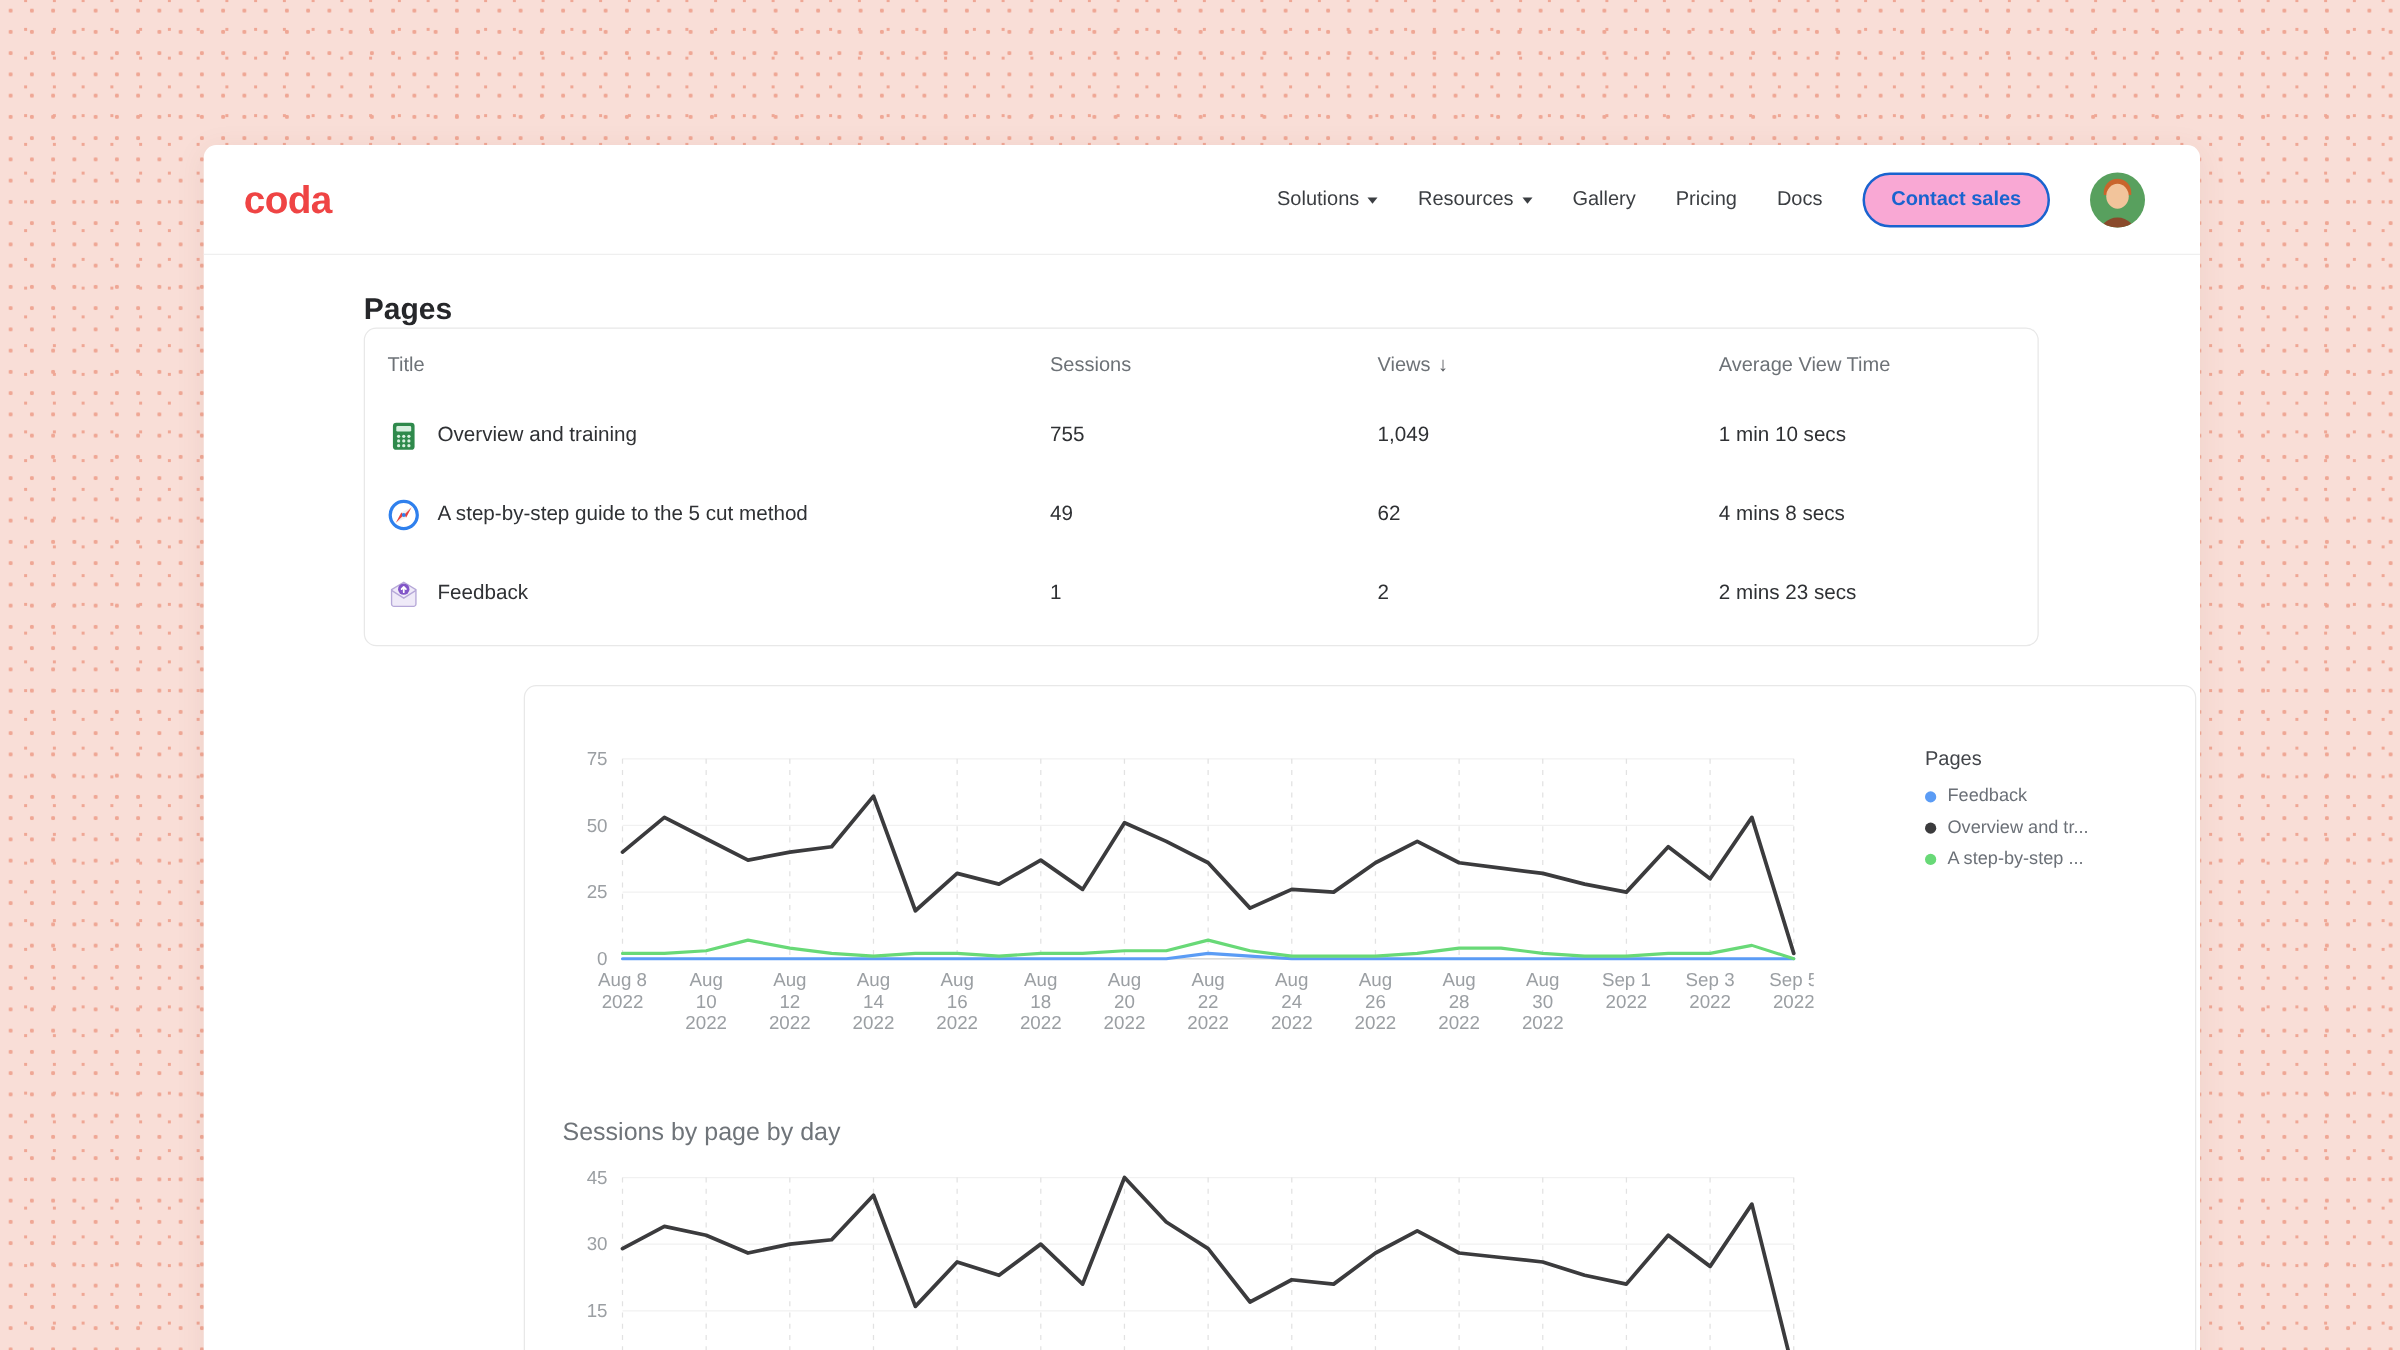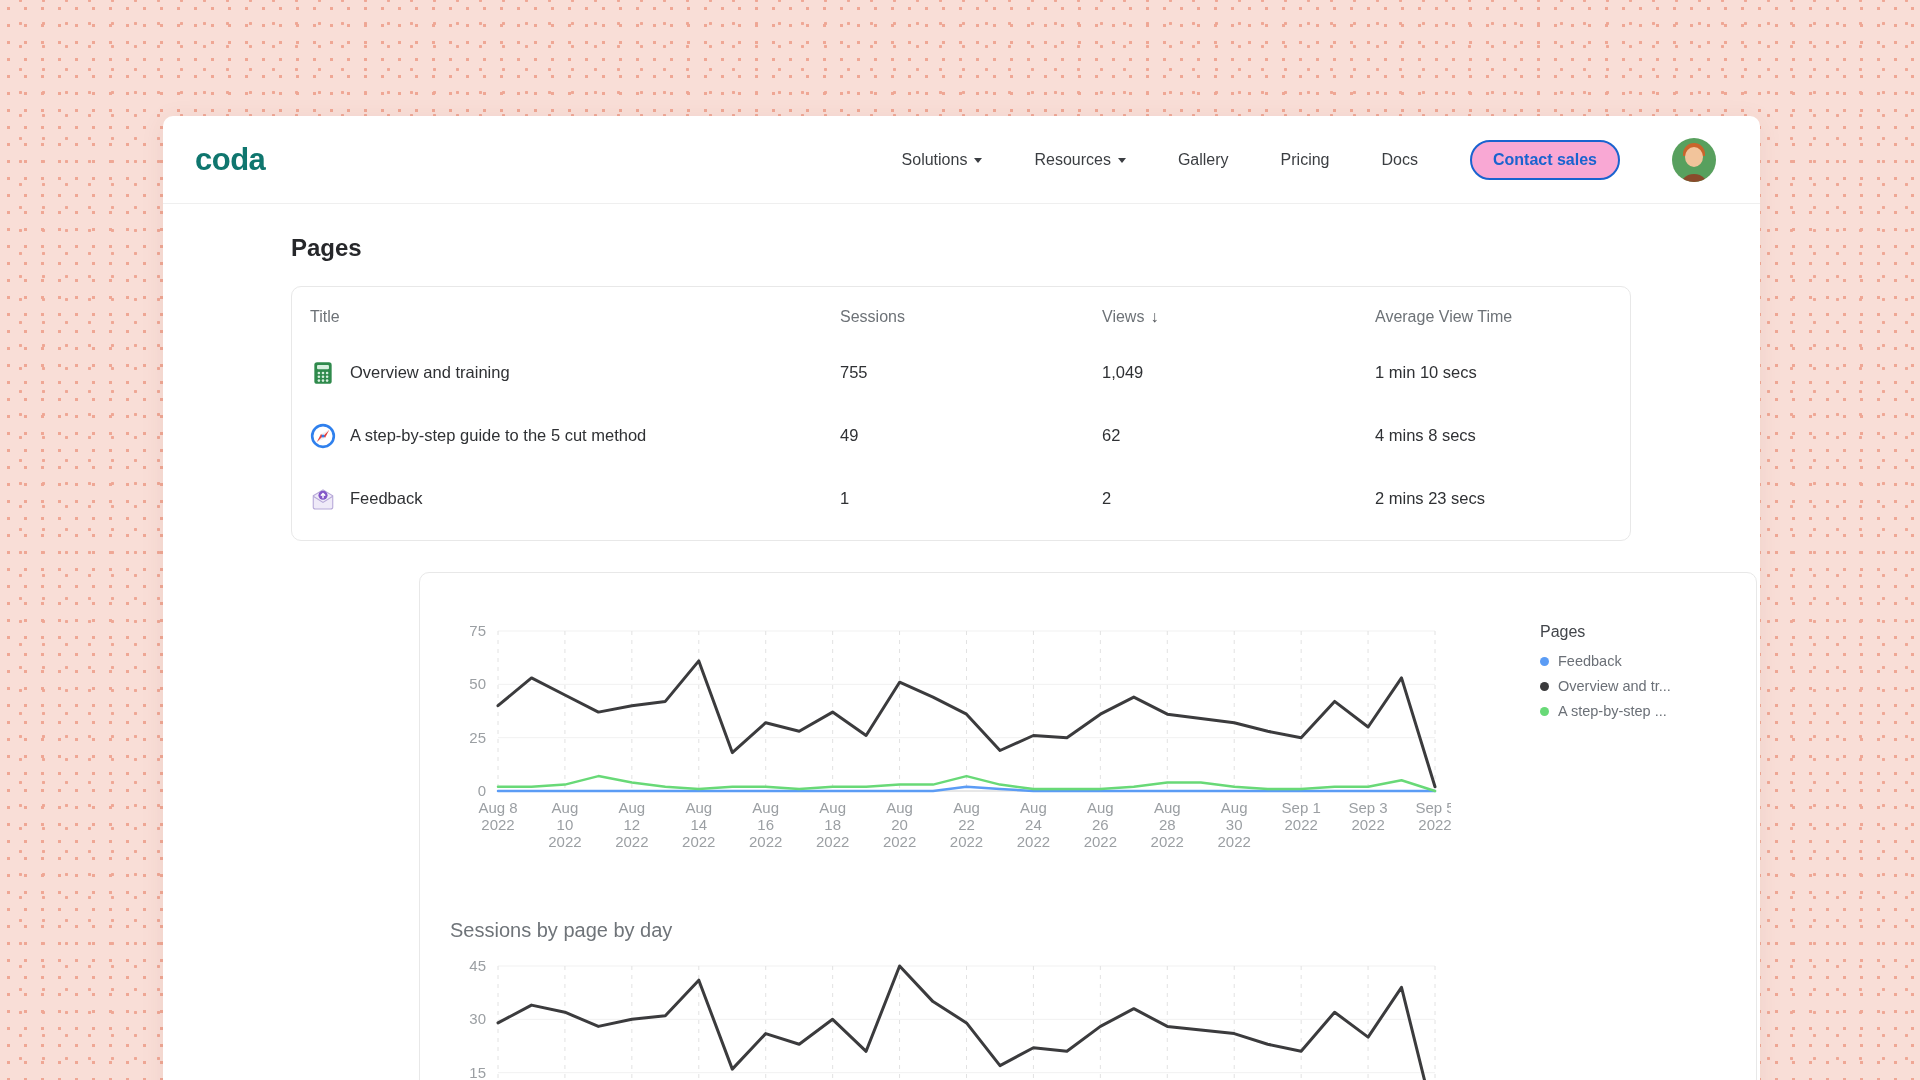--- a/index.html
+++ b/index.html
@@ -12,35 +12,35 @@
       radial-gradient(var(--dot-pink,#efa795) 1.4px, transparent 1.5px);
     background-size:17px 17px,23px 23px;
     background-position:0 0,9px 12px;
   }
   .app-card{
     position:absolute;left:163px;top:116px;width:1597px;height:1400px;
     background:#fff;border-radius:10px;box-shadow:0 4px 24px rgba(120,60,50,.08);
   }
   
   .nav{height:87px;display:flex;align-items:center;padding:0 44px 0 32px;border-bottom:1px solid #efefef}
-  .logo{font-size:31px;font-weight:800;letter-spacing:-.5px;color:#0f766e;cursor:pointer}
-  .nav-right{margin-left:auto;display:flex;align-items:center;gap:52px}
+  .logo{font-size:31px;font-weight:800;letter-spacing:-.5px;color:#ef4444;cursor:pointer}
+  .nav-right{margin-left:auto;display:flex;gap:32px}
   .nav-item{font-size:16px;color:#3b3e42;font-weight:500;cursor:pointer;display:flex;align-items:center;white-space:nowrap}
   .caret{width:0;height:0;border-left:4.5px solid transparent;border-right:4.5px solid transparent;border-top:5px solid #3b3e42;display:inline-block;margin-left:7px;margin-top:2px}
   .contact-btn{border:2px solid var(--accent-blue,#1a63cf);color:var(--accent-blue,#1a63cf);background:#f9a8d4;
     border-radius:22px;padding:9px 21px;font-size:16px;font-weight:700;cursor:pointer;font-family:"Liberation Sans",sans-serif;white-space:nowrap}
   .avatar{width:44px;height:44px;border-radius:50%;background:#58a05e;position:relative;overflow:hidden;cursor:pointer;flex:none}
   .avatar-hair{position:absolute;left:11px;top:5px;width:22px;height:13px;border-radius:11px 11px 0 0;background:#c9652c}
   .avatar-face{position:absolute;left:13px;top:9px;width:18px;height:20px;border-radius:50%;background:#f2c49b}
   .avatar-body{position:absolute;left:7px;bottom:-7px;width:30px;height:15px;border-radius:15px 15px 0 0;background:#8a4a2b}
   
   .content{padding:30px 0 0 128px}
   .page-title{margin:0;font-size:24px;font-weight:700;color:#26272a}
   
-  .stats-table{width:1338px;margin-top:24px;border:1px solid #e8e8e8;border-radius:10px;padding:6px 0 10px 0}
+  .stats-table{width:1338px;border:1px solid #e8e8e8;border-radius:10px;padding:6px 0 10px 0}
   .t-row{display:grid;grid-template-columns:548px 262px 273px 1fr;align-items:center}
   .t-head{height:48px;color:#6d7277;font-size:16px}
   .t-body-row{height:63px;color:#2f3134;font-size:16.5px}
   .t-cell-first{padding-left:18px;display:flex;align-items:center;gap:14px}
   .row-icon{width:26px;height:26px;flex:none}
   .sort-arrow{margin-left:6px;color:#55585d;font-size:16px}
   .views-head{display:flex;align-items:center;cursor:pointer}
   .row-title{cursor:pointer}
   
   .chart-card{position:relative;width:1338px;margin:31px 0 0 128px;border:1px solid #e8e8e8;border-radius:10px;padding:44px 0 40px 26px;box-sizing:border-box;background:#fff}

